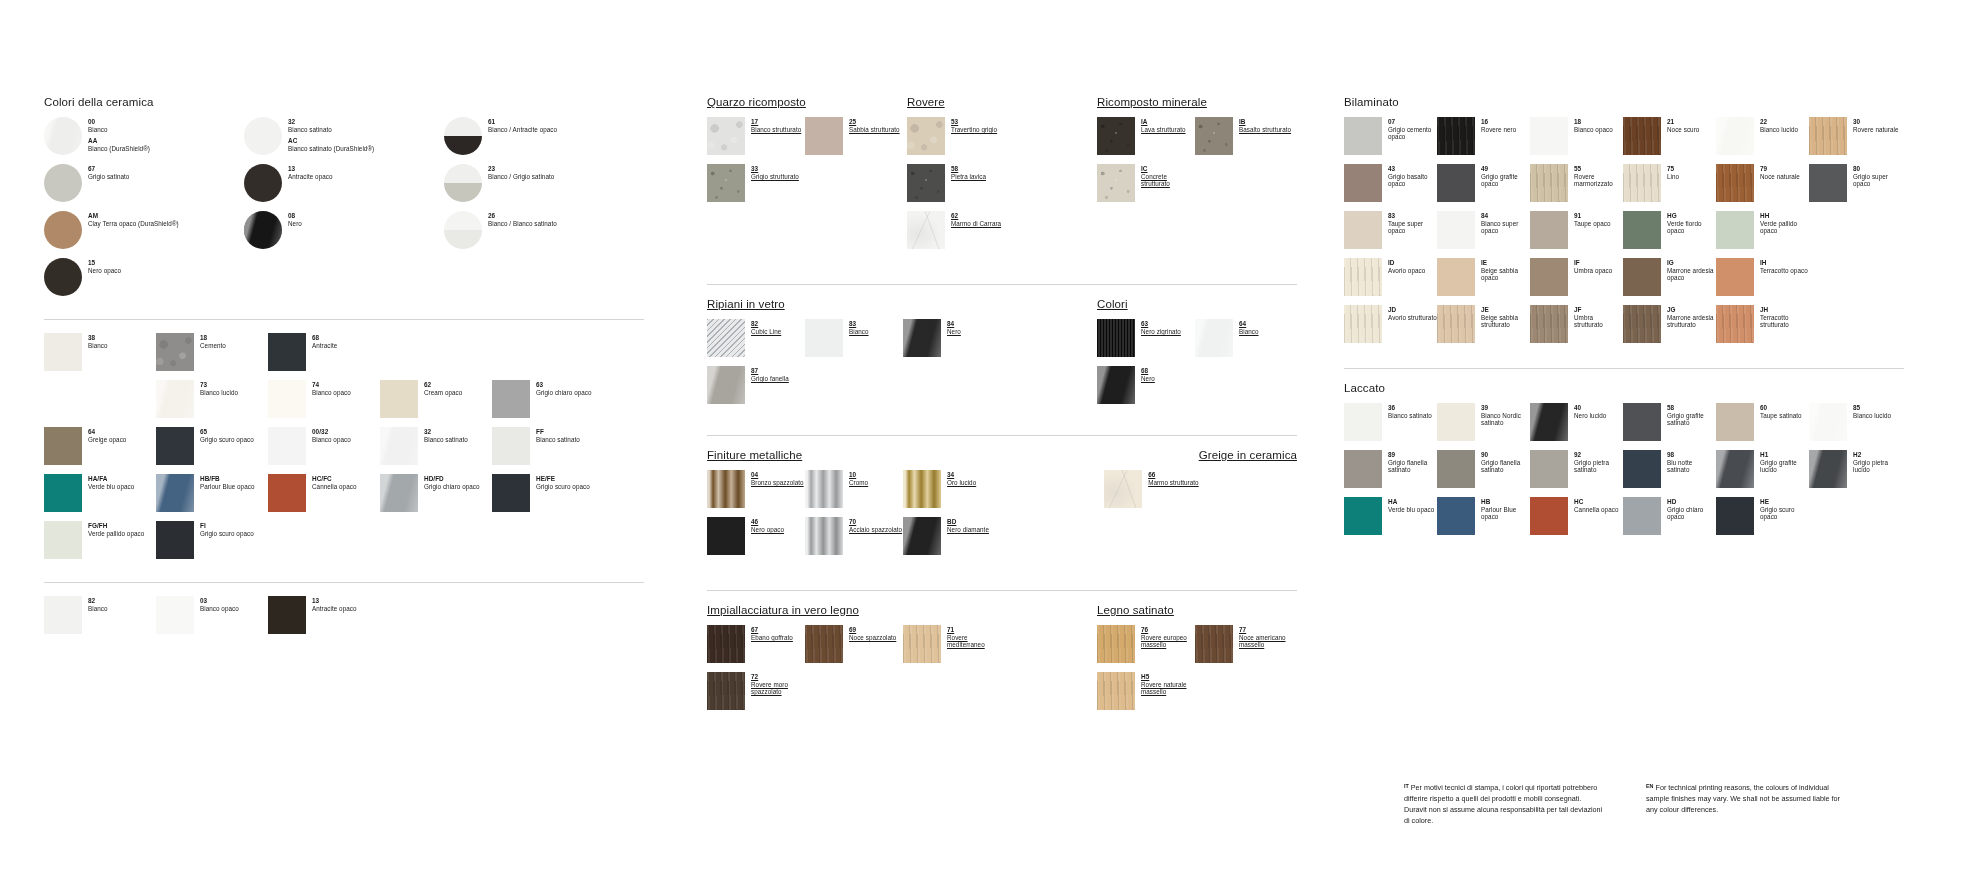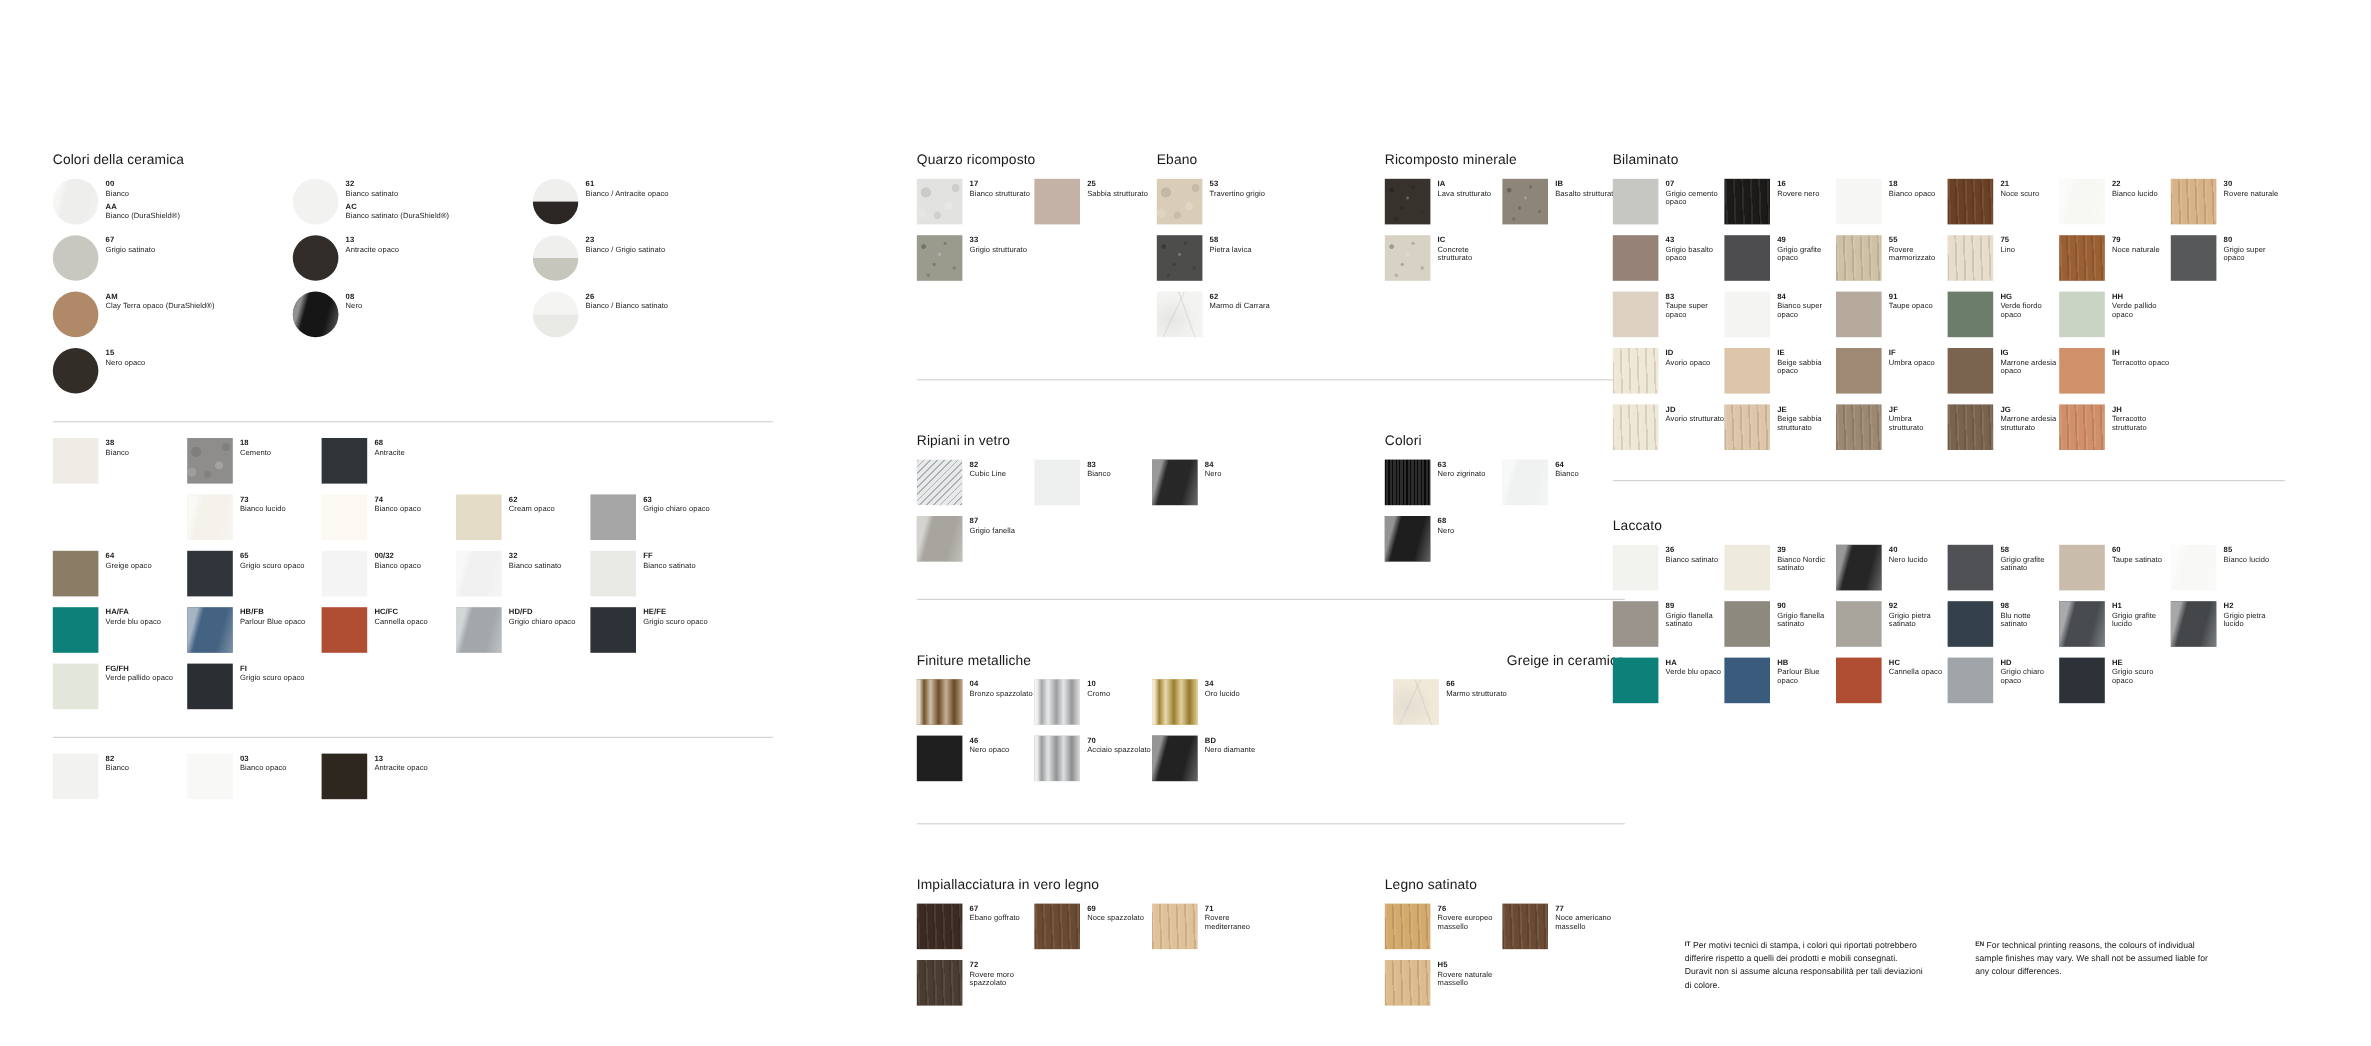--- a/index.html
+++ b/index.html
@@ -7,33 +7,32 @@
     width: 1976px; height: 872px;
     background: #ffffff;
     font-family: "Liberation Sans", sans-serif;
     color: #1a1a1a;
     overflow: hidden;
   }
   .page { position: relative; width: 1976px; height: 872px; }
 
   .col { position: absolute; top: 0; }
   #col-1 { left: 44px;   width: 600px; }
-  #col-2 { left: 764px;  width: 590px; }
+  #col-2 { left: 707px;  width: 590px; text-decoration: underline; }
   #col-3 { left: 1344px; width: 560px; }
 
   .block { position: relative; }
 
   .section-title {
     font-size: 11.5px;
     font-weight: 400;
     letter-spacing: .1px;
     color: #1a1a1a;
     margin-bottom: 9px;
     white-space: nowrap;
-    margin-top: 32px;
   }
 
   .hr { height: 1px; background: #d4d4d4; border: 0; margin: 14px 0 13px 0; }
 
   
   .grid { display: flex; flex-wrap: wrap; }
   .cell { display: flex; align-items: flex-start; margin-bottom: 9px; }
 
   .sw {
     flex: 0 0 auto;
@@ -400,21 +399,21 @@
             <div class="cell w-98">
               <div class="sw sq tex-speck" style="background: rgb(154, 155, 141);"></div>
               <div class="lbl">
                 <b>33</b>
                 <span>Grigio strutturato</span>
               </div>
             </div>
           </div>
       </div>
       <div class="block" style="width:190px;">
-        <div class="section-title">Ebano</div>
+        <div class="section-title">Rovere</div>
         <div class="grid" id="grid-4">
             <div class="cell w-98">
               <div class="sw sq tex-stone" style="background: rgb(217, 205, 184);"></div>
               <div class="lbl">
                 <b>53</b>
                 <span>Travertino grigio</span>
               </div>
             </div>
             <div class="cell w-98">
               <div class="sw sq tex-speck" style="background: rgb(77, 77, 76);"></div>

